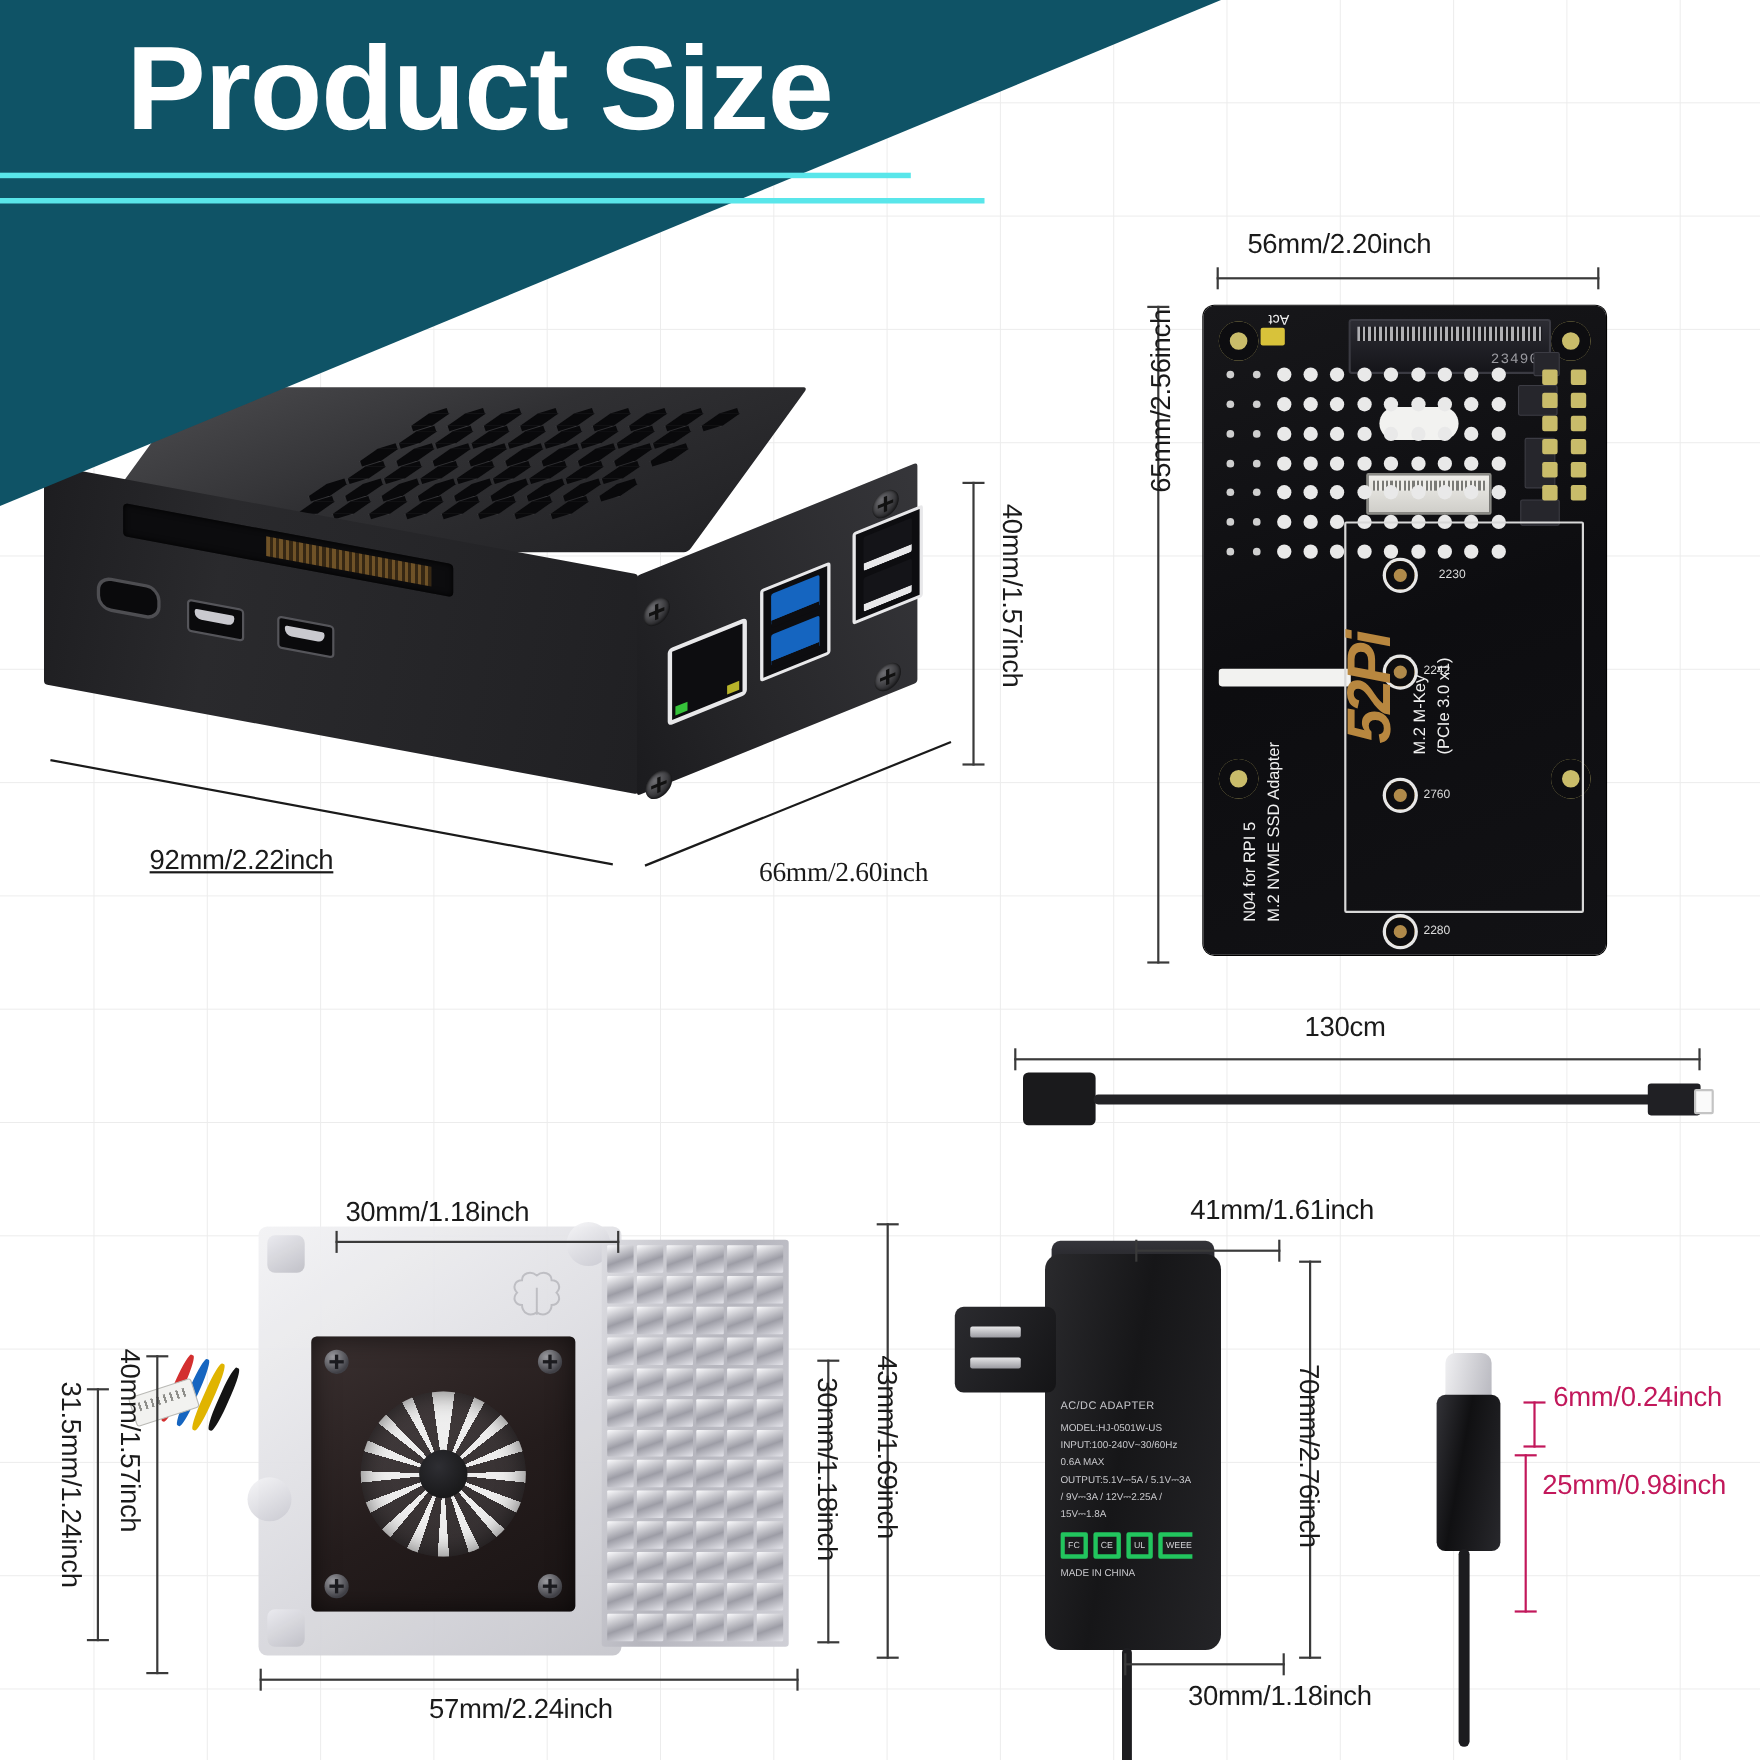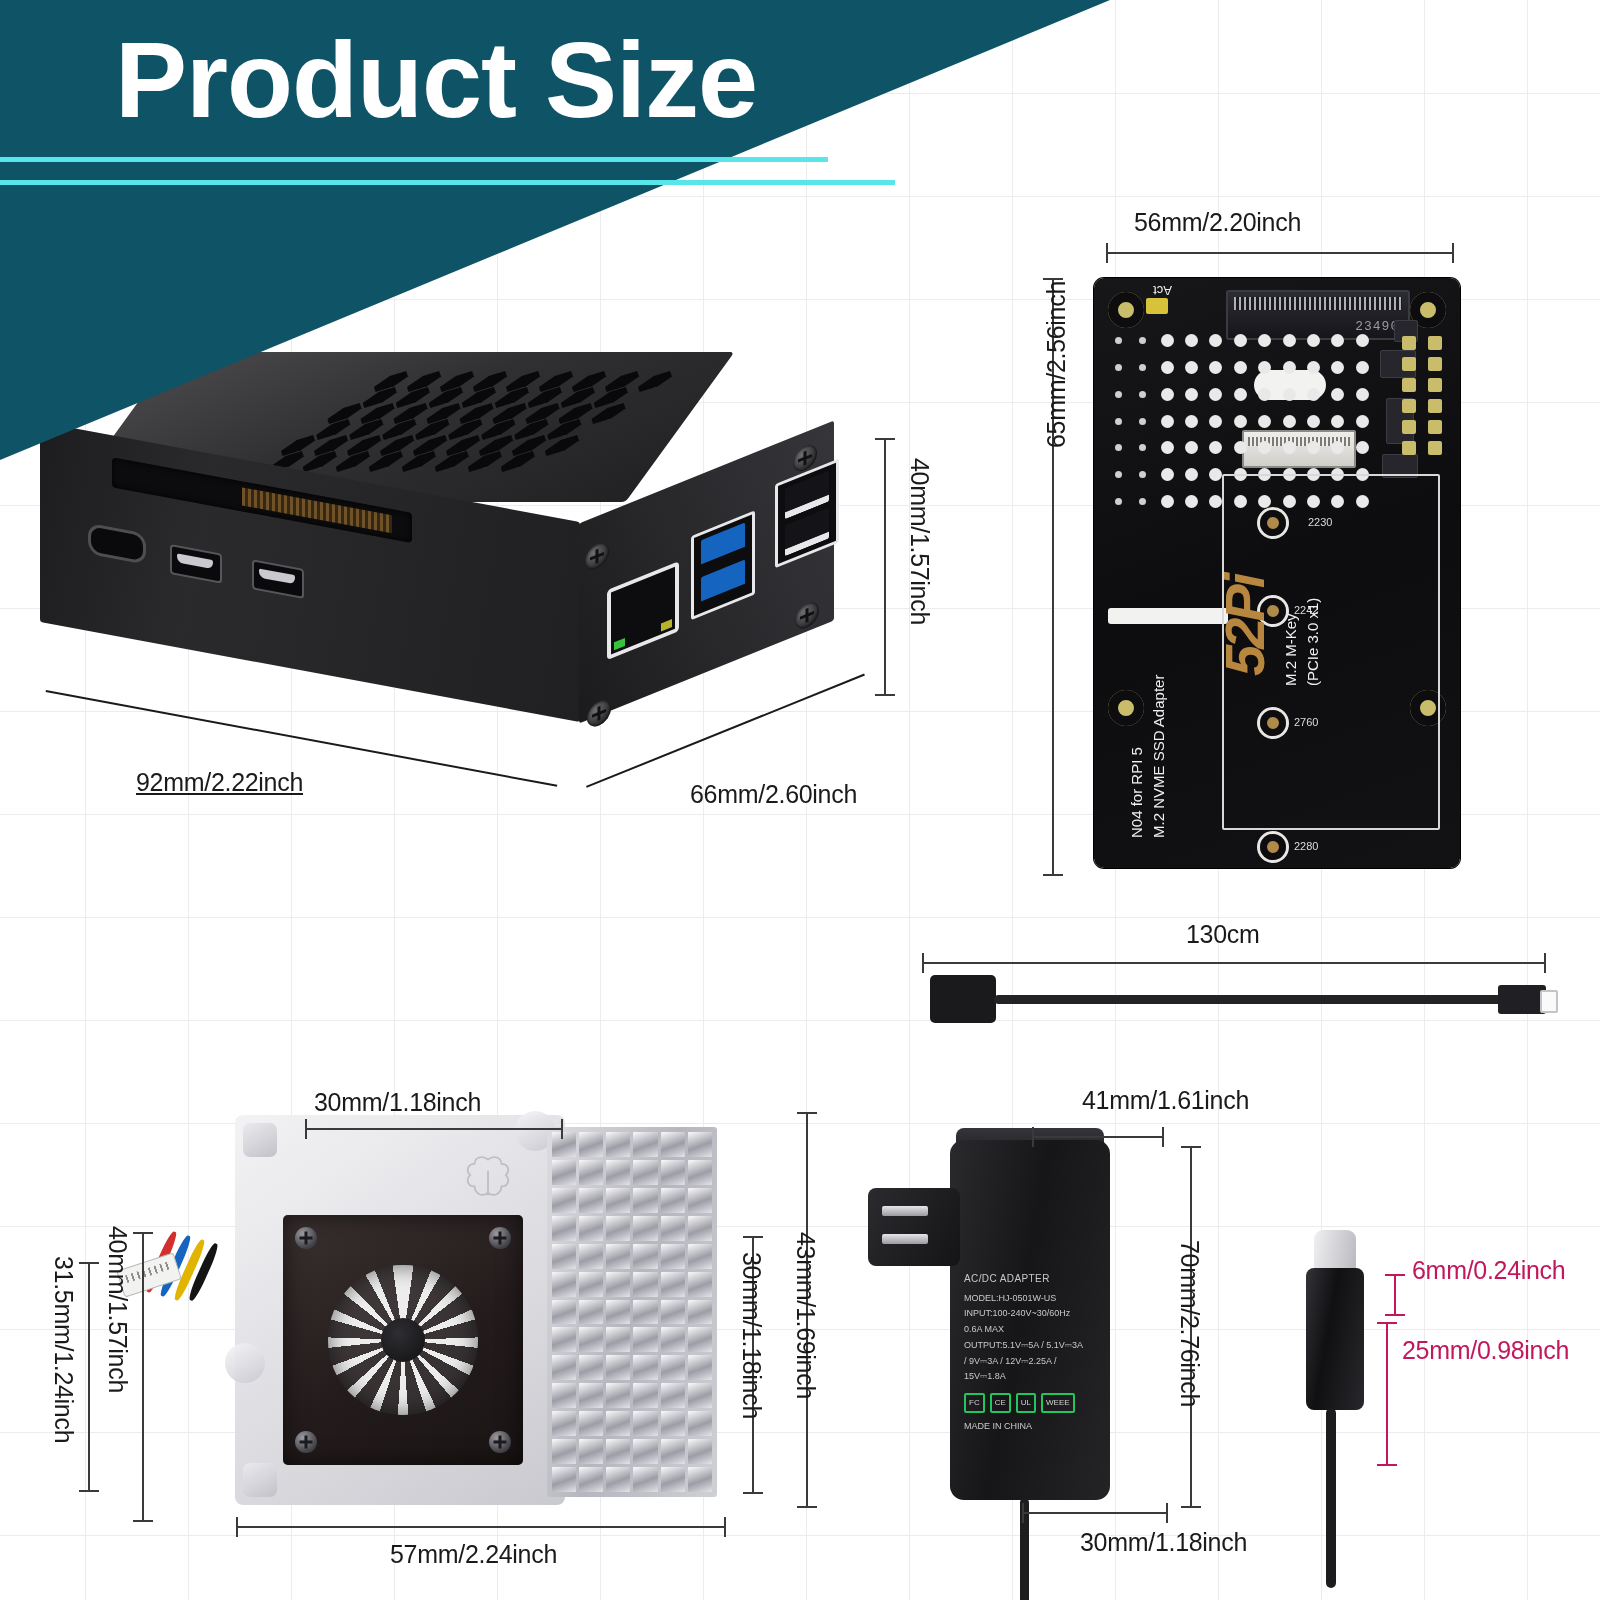--- a/index.html
+++ b/index.html
@@ -362,21 +362,21 @@
   }
   .ad-label{
     position:absolute;left:104px;top:160px;width:120px;height:190px;
     color:#c9c9cd;font-size:9px;line-height:1.75;
     font-family:"Liberation Sans", sans-serif;
     overflow:hidden;
   }
   .ad-label .hd{font-size:10px;letter-spacing:.4px;margin-bottom:3px;}
   .certrow{display:flex;gap:5px;margin-top:8px;align-items:center;}
   .certrow span{
-    font-size:8px;border:2px solid #22c55e;padding:1px 3px;border-radius:2px;
+    font-size:8px;border:4px solid #22c55e;padding:1px 3px;border-radius:2px;
     color:#d2d2d6;
   }
   .ad-cord{
     position:absolute;left:160px;top:388px;width:9px;height:150px;
     background:#1d1d20;border-radius:5px;
   }
 
   
   #usbc-detail{position:absolute;left:1290px;top:1230px;width:120px;height:360px;z-index:2;}
   .uc-tip{
@@ -503,21 +503,21 @@
   </div>
 </div>
 
 <div class="rule-v" style="left:884px;top:438px;height:258px;"></div>
 <div class="dim v" style="left:934px;top:458px;transform:rotate(90deg);">40mm/1.57inch</div>
 
 <div class="diag" style="left:46px;top:690px;width:520px;transform:rotate(10.5deg);"></div>
 <div class="dim" style="left:136px;top:768px;text-decoration:underline;">92mm/2.22inch</div>
 
 <div class="diag" style="left:586px;top:786px;width:300px;transform:rotate(-22deg);"></div>
-<div class="dim" style="left:690px;top:780px;">66mm/2.60inch</div>
+<div class="dim" style="left:690px;top:780px;font-family:Liberation Serif, serif;">66mm/2.60inch</div>
 
 <div id="pcb">
   <div class="pcb-pad" style="left:14px;top:14px;"></div>
   <div class="pcb-pad" style="right:14px;top:14px;"></div>
   <div class="pcb-pad" style="left:14px;bottom:142px;"></div>
   <div class="pcb-pad" style="right:14px;bottom:142px;"></div>
 
   <div class="m2-conn">
     <span class="teeth"></span>
     <span class="code">234903</span>

